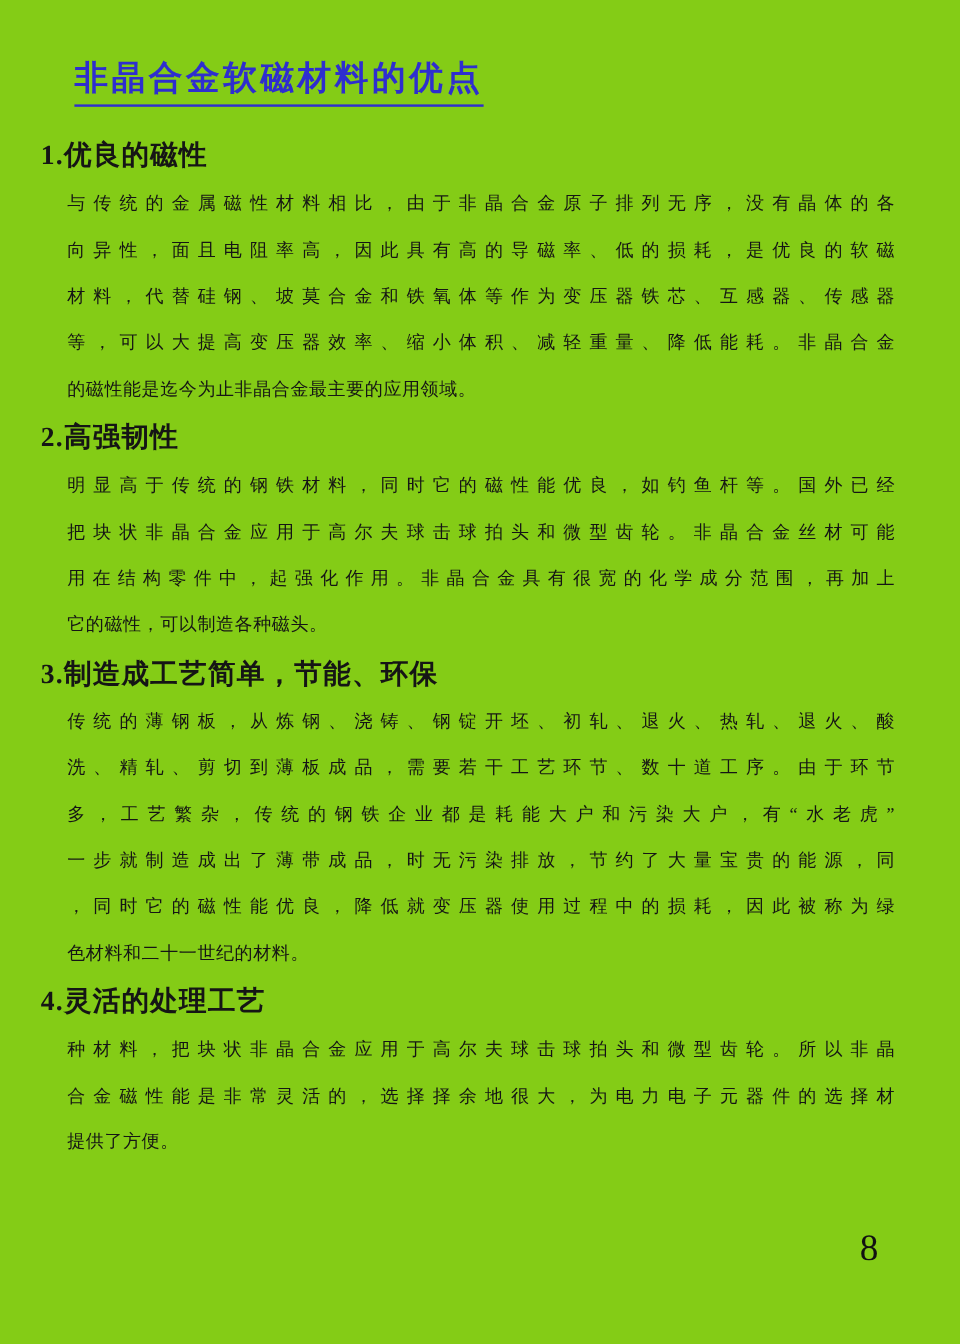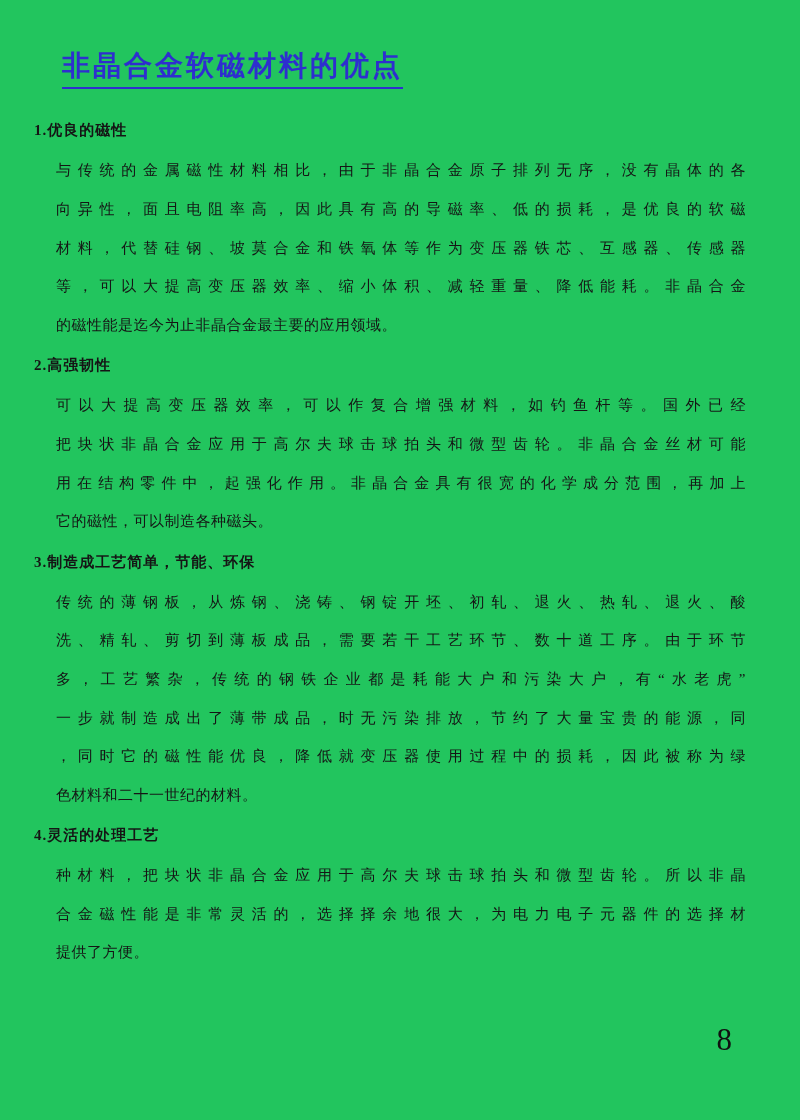--- a/index.html
+++ b/index.html
@@ -1,42 +1,42 @@
 <!DOCTYPE html>
 <html><head>
 <meta charset="utf-8">
 <style>
   html, body { margin: 0; padding: 0; background: #e8e8e8; }
   .page {
     position: relative;
     width: 800px;
     height: 1120px;
     margin: 0 auto;
-    background: #22c55e;
+    background: #84cc16;
     overflow: hidden;
     font-family: "Liberation Serif", "DejaVu Serif", serif;
     color: #151515;
   }
   .content {
     padding: 48px 54px 0 34px;
   }
   .doc-title {
     display: inline-block;
     margin-left: 28px;
     margin-bottom: 20px;
     font-size: 28px;
     font-weight: bold;
     letter-spacing: 3px;
     color: #2e2ecf;
     border-bottom: 2px solid #2e2ecf;
     padding-bottom: 3px;
     line-height: 1.3;
   }
   .section-heading {
-    font-size: 15px;
+    font-size: 23px;
     font-weight: bold;
     line-height: 30px;
     margin-top: 6px;
     margin-bottom: 6px;
     letter-spacing: 1px;
   }
   .paragraph {
     margin-left: 22px;
     width: 690px;
   }
@@ -74,21 +74,21 @@
             <div class="body-line">与传统的金属磁性材料相比，由于非晶合金原子排列无序，没有晶体的各</div>
             <div class="body-line">向异性，面且电阻率高，因此具有高的导磁率、低的损耗，是优良的软磁</div>
             <div class="body-line">材料，代替硅钢、坡莫合金和铁氧体等作为变压器铁芯、互感器、传感器</div>
             <div class="body-line">等，可以大提高变压器效率、缩小体积、减轻重量、降低能耗。非晶合金</div>
             <div class="body-line last">的磁性能是迄今为止非晶合金最主要的应用领域。</div>
           </div>
         </div>
         <div class="section">
           <div class="section-heading">2.高强韧性</div>
           <div class="paragraph">
-            <div class="body-line">可以大提高变压器效率，可以作复合增强材料，如钓鱼杆等。国外已经</div>
+            <div class="body-line">明显高于传统的钢铁材料，同时它的磁性能优良，如钓鱼杆等。国外已经</div>
             <div class="body-line">把块状非晶合金应用于高尔夫球击球拍头和微型齿轮。非晶合金丝材可能</div>
             <div class="body-line">用在结构零件中，起强化作用。非晶合金具有很宽的化学成分范围，再加上</div>
             <div class="body-line last">它的磁性，可以制造各种磁头。</div>
           </div>
         </div>
         <div class="section">
           <div class="section-heading">3.制造成工艺简单，节能、环保</div>
           <div class="paragraph">
             <div class="body-line">传统的薄钢板，从炼钢、浇铸、钢锭开坯、初轧、退火、热轧、退火、酸</div>
             <div class="body-line">洗、精轧、剪切到薄板成品，需要若干工艺环节、数十道工序。由于环节</div>

